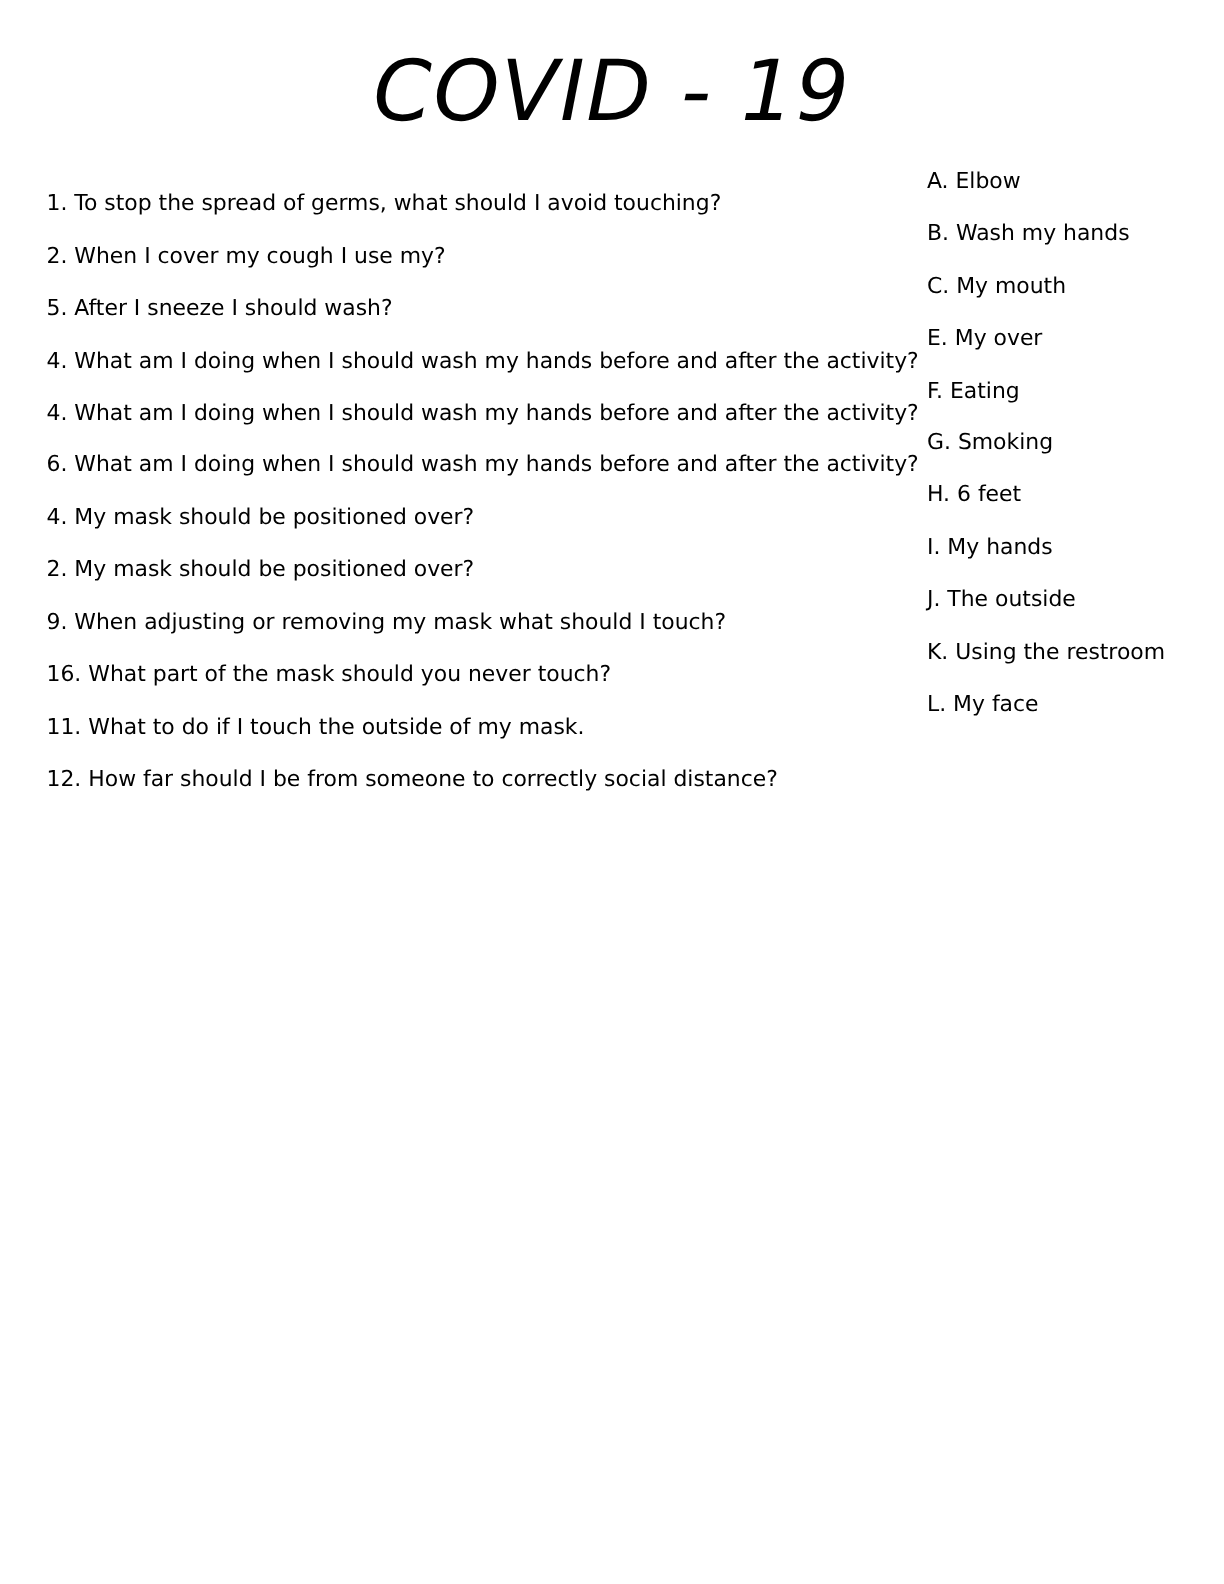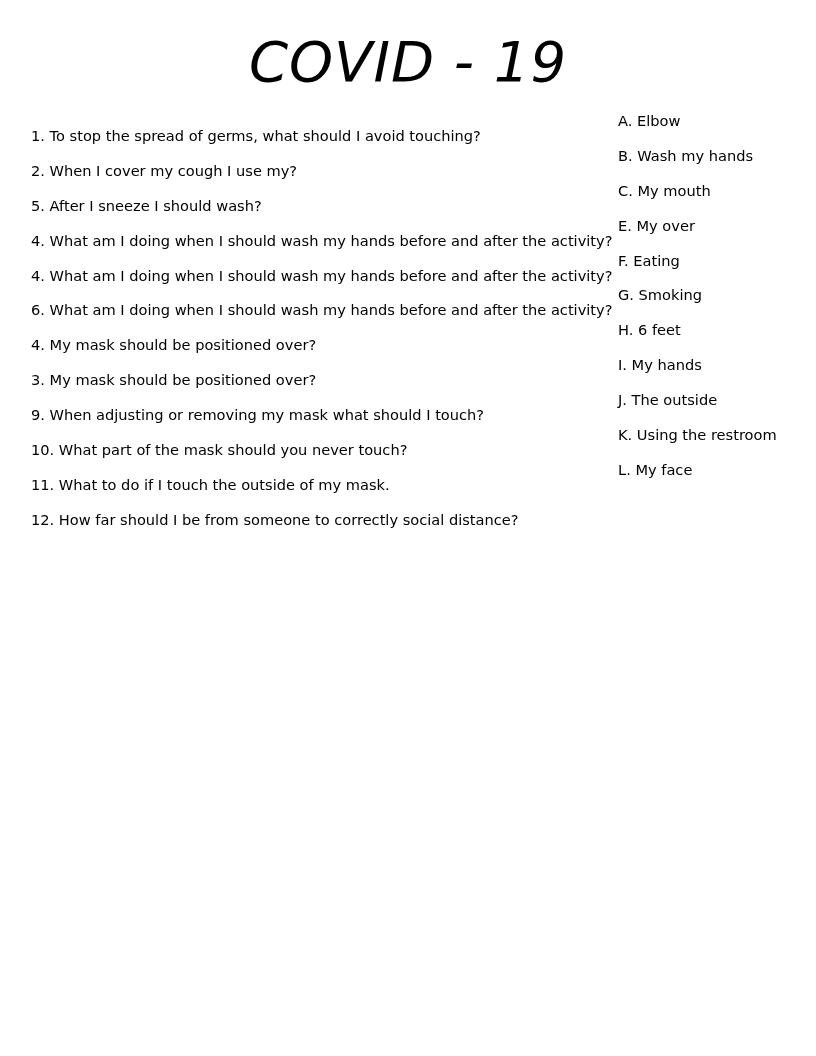--- a/index.html
+++ b/index.html
@@ -57,23 +57,23 @@
 <h1 class="title">COVID - 19</h1>
 
 <ul class="questions">
   <li class="row">1. To stop the spread of germs, what should I avoid touching?</li>
   <li class="row">2. When I cover my cough I use my?</li>
   <li class="row">5. After I sneeze I should wash?</li>
   <li class="row">4. What am I doing when I should wash my hands before and after the activity?</li>
   <li class="row">4. What am I doing when I should wash my hands before and after the activity?</li>
   <li class="row">6. What am I doing when I should wash my hands before and after the activity?</li>
   <li class="row">4. My mask should be positioned over?</li>
-  <li class="row">3. My mask should be positioned over?</li>
+  <li class="row">2. My mask should be positioned over?</li>
   <li class="row">9. When adjusting or removing my mask what should I touch?</li>
-  <li class="row">10. What part of the mask should you never touch?</li>
+  <li class="row">16. What part of the mask should you never touch?</li>
   <li class="row">11. What to do if I touch the outside of my mask.</li>
   <li class="row">12. How far should I be from someone to correctly social distance?</li>
 </ul>
 
 <ul class="answers">
   <li class="row">A. Elbow</li>
   <li class="row">B. Wash my hands</li>
   <li class="row">C. My mouth</li>
   <li class="row">E. My over</li>
   <li class="row">F. Eating</li>

